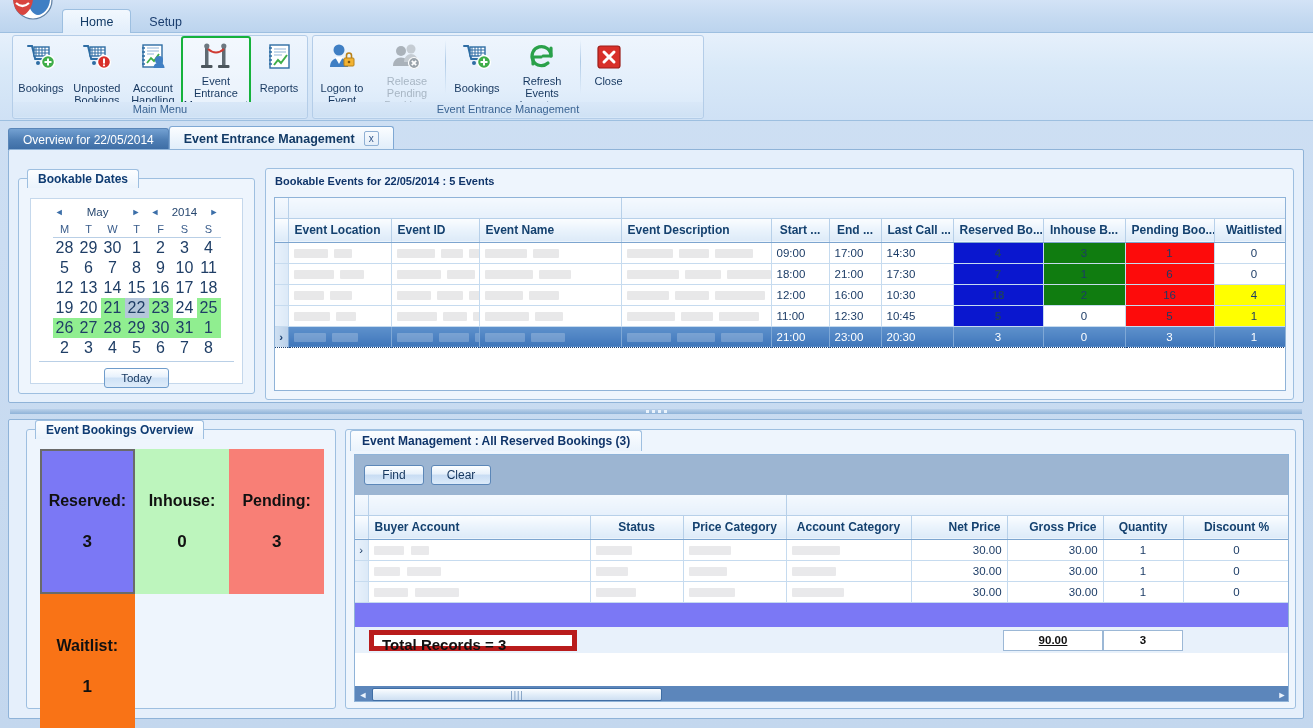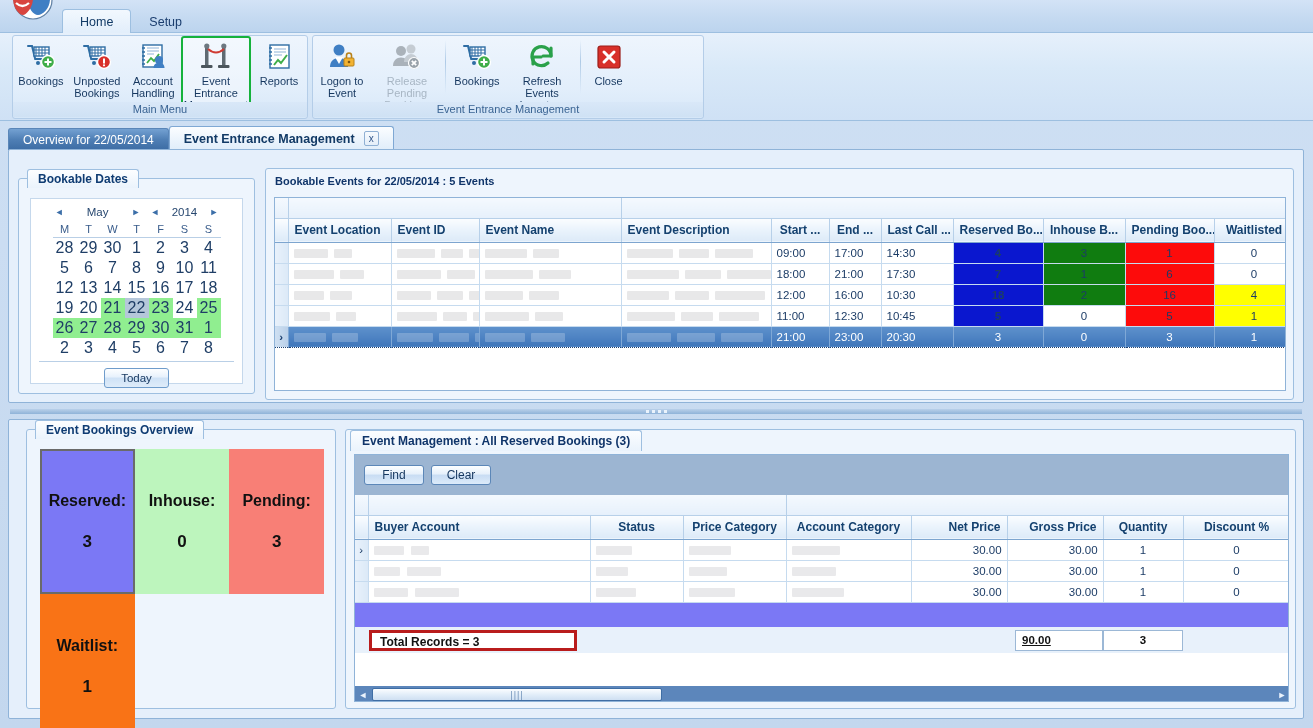--- a/index.html
+++ b/index.html
@@ -66,21 +66,21 @@
     line-height: 15px;
   }
   .rbtn {
     width: 51px; min-height: 62px; padding: 3px 1px 0;
     display: flex; flex-direction: column; align-items: center;
     text-align: center; font-size: 11px; line-height: 12px;
     color: #16375f; cursor: default; border: 2px solid transparent;
     border-radius: 3px;
   }
   .rbtn.wide { width: 72px; }
-  .rbtn.w58 { width: 58px; }
+  .rbtn.w58 { width: 58px; gap: 7px; }
   .rbtn.sel { border: 2px solid #16b23c; background: rgba(255,255,255,.35); }
   .rbtn.disabled { color: #a8b6c4; }
   .rbtn .ic { height: 32px; display: flex; align-items: center; justify-content: center; margin-bottom: 2px; }
   .rbtn .lbl { white-space: pre-line; }
   .rsep { width: 1px; align-self: stretch; margin: 4px 2px 8px;
           background: linear-gradient(180deg,rgba(160,190,220,0) 0%,#aecae6 40%,rgba(160,190,220,0) 100%); }
 
   
   .doctabs {
     position: absolute; left: 8px; top: 126px; height: 24px;
@@ -269,22 +269,22 @@
   .em-grid-wrap { position:absolute; left:0; top:40px; width:935px; height:208px; background:#ffffff; }
   .purple-band {
     position:absolute; left:0; width:100%; height:24px; background:#7b78f5;
   }
   .footerstrip {
     position:absolute; left:0; width:100%; height:26px;
     background:#e8f1fb; display:flex; align-items:center; padding-left:14px;
   }
   .total-box {
     width:208px; height:21px; line-height:19px; padding-left:8px;
-    background:#ffffff; border:3px solid #b91c1c;
-    font-size:12px; font-weight:bold; color:#111;
+    background:#ffffff; border:5px solid #b91c1c;
+    font-size:15px; font-weight:bold; color:#111;
   }
   .sum-box {
     height:21px; line-height:19px; background:#ffffff; border:1px solid #9cb8d6;
     font-size:11.5px; font-weight:bold; color:#111; padding:0 6px;
   }
   .hscroll {
     position:absolute; left:0; bottom:0; width:100%; height:17px;
     background:#5c86bb; display:flex; align-items:center;
   }
   .hscroll .arrow { width:16px; text-align:center; color:#eaf2fc; font-size:9px; }
@@ -792,21 +792,21 @@
                 <td class="c">0</td>
               </tr>
             </tbody>
         </table>
 
         <div class="purple-band" id="purple-band" style="top: 108px;"></div>
 
         <div class="footerstrip" id="footer-strip" style="top: 132px;">
           <div class="total-box">Total Records = 3</div>
           <div style="flex:1"></div>
-          <div class="sum-box" style="width:88px; text-align:left;text-decoration:underline;">90.00</div>
+          <div class="sum-box" style="width:100px; text-align:center;text-decoration:underline;">90.00</div>
           <div class="sum-box" style="width:80px; text-align:center;">3</div>
           <div style="width:107px"></div>
         </div>
 
         <div class="hscroll">
           <span class="arrow">◄</span>
           <span class="thumb">||||</span>
           <span style="flex:1"></span>
           <span class="arrow">►</span>
         </div>

